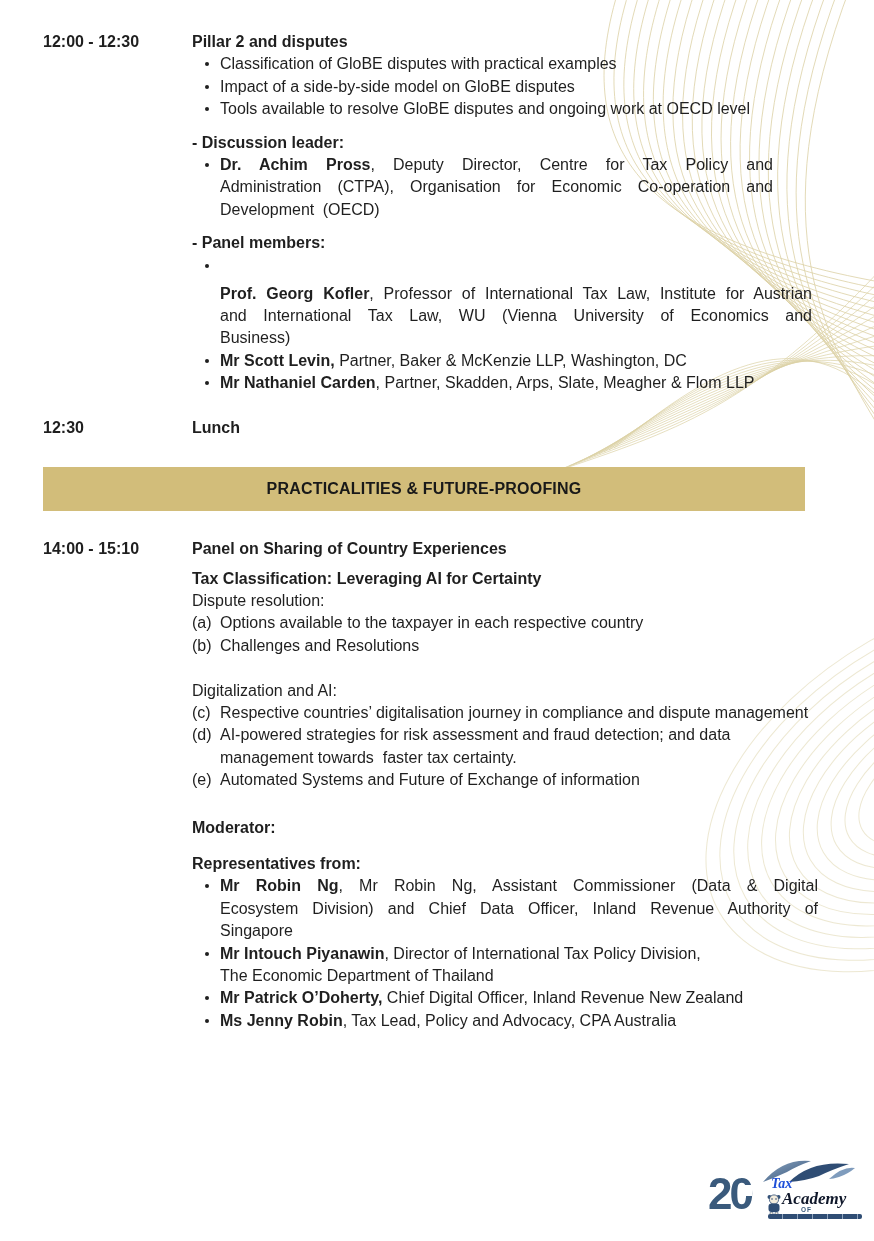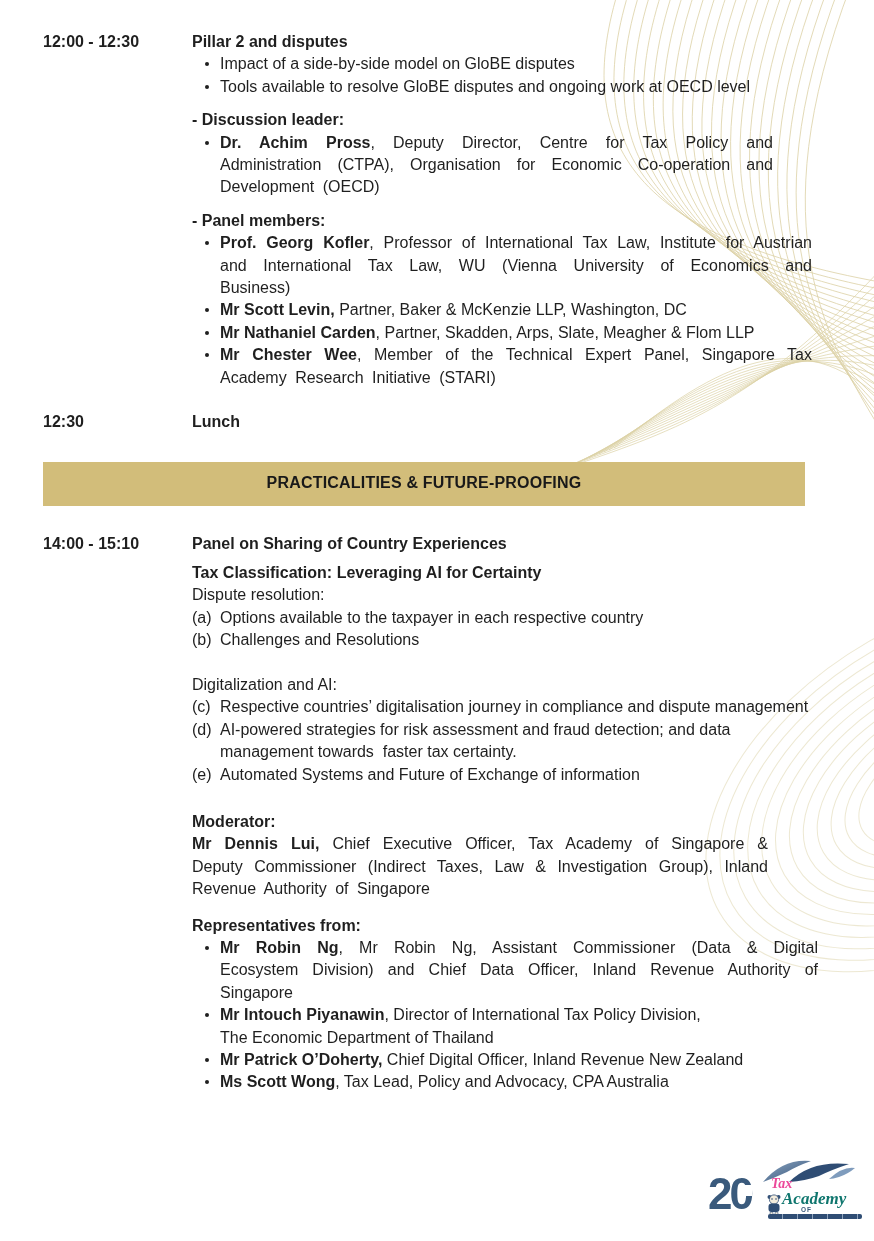--- a/index.html
+++ b/index.html
@@ -13,21 +13,21 @@
   .time-col{width:149px; flex:0 0 149px; font-weight:bold;}
   .main-col{flex:1; min-width:0;}
   .b{font-weight:bold;}
   .title{font-weight:bold;}
   ul.blist{list-style:none; margin:0; padding:0;}
   ul.blist li{display:flex; margin:0;}
   .dot{flex:0 0 4px; width:4px; height:4px; border-radius:50%; background:#1f1f1f; margin:9px 11px 0 13px;}
   .btxt{flex:1; min-width:0;}
   .just{text-align:justify; word-spacing:4px;}
   .w553{max-width:553px;}
-  .w592{max-width:592px;}
+  .w592{max-width:592px;margin-top:28px;}
   .w598{max-width:598px;}
   .w576{max-width:576px; text-align:justify; word-spacing:4px;}
   .mt8{margin-top:8px;} .mt7{margin-top:7px;} .mt11{margin-top:11px;}
   .mt14{margin-top:14px;} .mt22{margin-top:22.4px;} .mt25{margin-top:25px;}
   .row-lunch{margin-top:22px;}
   .banner{
     margin-top:28px; margin-left:0; width:762px; height:44px;
     background:#d2bd7a; display:flex; align-items:center; justify-content:center;
     font-weight:bold; letter-spacing:0.2px; color:#191919;
   }
@@ -40,22 +40,22 @@
   
   .logo{position:absolute; right:16px; bottom:23px; width:150px; height:62px;}
   .logo *{line-height:normal;}
   .logo-num{
     position:absolute; left:0; top:13px; font-size:44px; font-weight:bold;
     letter-spacing:-3px; color:#3a5a7c; font-family:"Liberation Sans",sans-serif;
   }
   .logo-num-hole{position:absolute; left:33px; top:29px; width:11px; height:11px; background:#ffffff;}
   .logo-waves{position:absolute; left:55px; top:0;}
   .logo-mascot{position:absolute; left:57px; top:37px;}
-  .logo-tax{position:absolute; left:63px; top:20px; font-family:"Liberation Serif",serif; font-style:italic; font-weight:bold; font-size:14px; color:#ec4899;}
-  .logo-academy{position:absolute; left:74px; top:33px; font-family:"Liberation Serif",serif; font-style:italic; font-weight:bold; font-size:17px; color:#0f766e;}
+  .logo-tax{position:absolute; left:63px; top:20px; font-family:"Liberation Serif",serif; font-style:italic; font-weight:bold; font-size:14px; color:#1d4ed8;}
+  .logo-academy{position:absolute; left:74px; top:33px; font-family:"Liberation Serif",serif; font-style:italic; font-weight:bold; font-size:17px; color:#0f172a;}
   .logo-of{position:absolute; left:93px; top:50px; font-size:6.5px; font-weight:bold; letter-spacing:1px; color:#3a5a7c;}
   .logo-tagline{
     position:absolute; left:60px; top:58px; width:94px; height:5px; border-radius:2px;
     background:repeating-linear-gradient(90deg,#2f4d74 0 14px,#8fa3bd 14px 15px);
   }
 </style>
 </head>
 <body>
 
 <div class="page">
@@ -112,20 +112,24 @@
 
   <div class="content-wrap">
 
     <div class="row">
       <div class="time-col">12:00 - 12:30</div>
       <div class="main-col">
         <div class="title">Pillar 2 and disputes</div>
         <ul class="blist mt8">
           <li>
               <span class="dot"></span>
+              <div class="btxt">Classification of GloBE disputes with practical examples</div>
+            </li>
+          <li>
+              <span class="dot"></span>
               <div class="btxt">Impact of a side-by-side model on GloBE disputes</div>
             </li>
           <li>
               <span class="dot"></span>
               <div class="btxt">Tools available to resolve GloBE disputes and ongoing work at OECD level</div>
             </li>
         </ul>
         <div class="b mt11">- Discussion leader:</div>
         <ul class="blist">
           <li>
@@ -139,24 +143,20 @@
               <span class="dot"></span>
             <div class="btxt just w592"><span class="b">Prof. Georg Kofler</span><span>, Professor of International Tax Law, Institute for Austrian and International Tax Law, WU (Vienna University of Economics and Business)</span></div>
           </li>
           <li>
               <span class="dot"></span>
             <div class="btxt"><span class="b">Mr Scott Levin,</span><span> Partner, Baker &amp; McKenzie LLP, Washington, DC</span></div>
           </li>
           <li>
               <span class="dot"></span>
             <div class="btxt"><span class="b">Mr Nathaniel Carden</span><span>, Partner, Skadden, Arps, Slate, Meagher &amp; Flom LLP</span></div>
-          </li>
-          <li>
-              <span class="dot"></span>
-            <div class="btxt just w592"><span class="b">Mr Chester Wee</span><span>, Member of the Technical Expert Panel, Singapore Tax Academy Research Initiative (STARI)</span></div>
           </li>
         </ul>
       </div>
     </div>
 
     <div class="row row-lunch">
       <div class="time-col">12:30</div>
       <div class="main-col">
         <div class="title">Lunch</div>
       </div>
@@ -170,38 +170,37 @@
         <div class="title">Panel on Sharing of Country Experiences</div>
         <div class="b mt7">Tax Classification: Leveraging AI for Certainty</div>
         <div>Dispute resolution:</div>
         <div class="item"><span class="lbl">(a)</span><span class="txt">Options available to the taxpayer in each respective country</span></div>
         <div class="item"><span class="lbl">(b)</span><span class="txt">Challenges and Resolutions</span></div>
         <div class="mt22">Digitalization and AI:</div>
         <div class="item"><span class="lbl">(c)</span><span class="txt">Respective countries’ digitalisation journey in compliance and dispute management</span></div>
         <div class="item"><span class="lbl">(d)</span><span class="txt">AI-powered strategies for risk assessment and fraud detection; and data management towards  faster tax certainty.</span></div>
         <div class="item"><span class="lbl">(e)</span><span class="txt">Automated Systems and Future of Exchange of information</span></div>
         <div class="b mt25">Moderator:</div>
-        <div class="w576"><span class="b">Mr Dennis Lui,</span><span> Chief Executive Officer, Tax Academy of Singapore &amp; Deputy Commissioner (Indirect Taxes, Law &amp; Investigation Group), Inland Revenue Authority of Singapore</span></div>
         <div class="b mt14">Representatives from:</div>
         <ul class="blist">
           <li>
               <span class="dot"></span>
             <div class="btxt just w598"><span class="b">Mr Robin Ng</span><span>, Mr Robin Ng, Assistant Commissioner (Data &amp; Digital Ecosystem Division) and Chief Data Officer, Inland Revenue Authority of Singapore</span></div>
           </li>
           <li>
               <span class="dot"></span>
             <div class="btxt"><span class="b">Mr Intouch Piyanawin</span><span>, Director of International Tax Policy Division,</span><br><span>The Economic Department of Thailand</span></div>
           </li>
           <li>
               <span class="dot"></span>
             <div class="btxt"><span class="b">Mr Patrick O’Doherty,</span><span> Chief Digital Officer, Inland Revenue New Zealand</span></div>
           </li>
           <li>
               <span class="dot"></span>
-            <div class="btxt"><span class="b">Ms Scott Wong</span><span>, Tax Lead, Policy and Advocacy, CPA Australia</span></div>
+            <div class="btxt"><span class="b">Ms Jenny Robin</span><span>, Tax Lead, Policy and Advocacy, CPA Australia</span></div>
           </li>
         </ul>
       </div>
     </div>
   </div>
 
   <div class="logo">
     <svg class="logo-waves" width="92" height="27" viewBox="0 0 92 27">
       <defs>
         <linearGradient id="wg" x1="0" y1="0" x2="1" y2="1">

